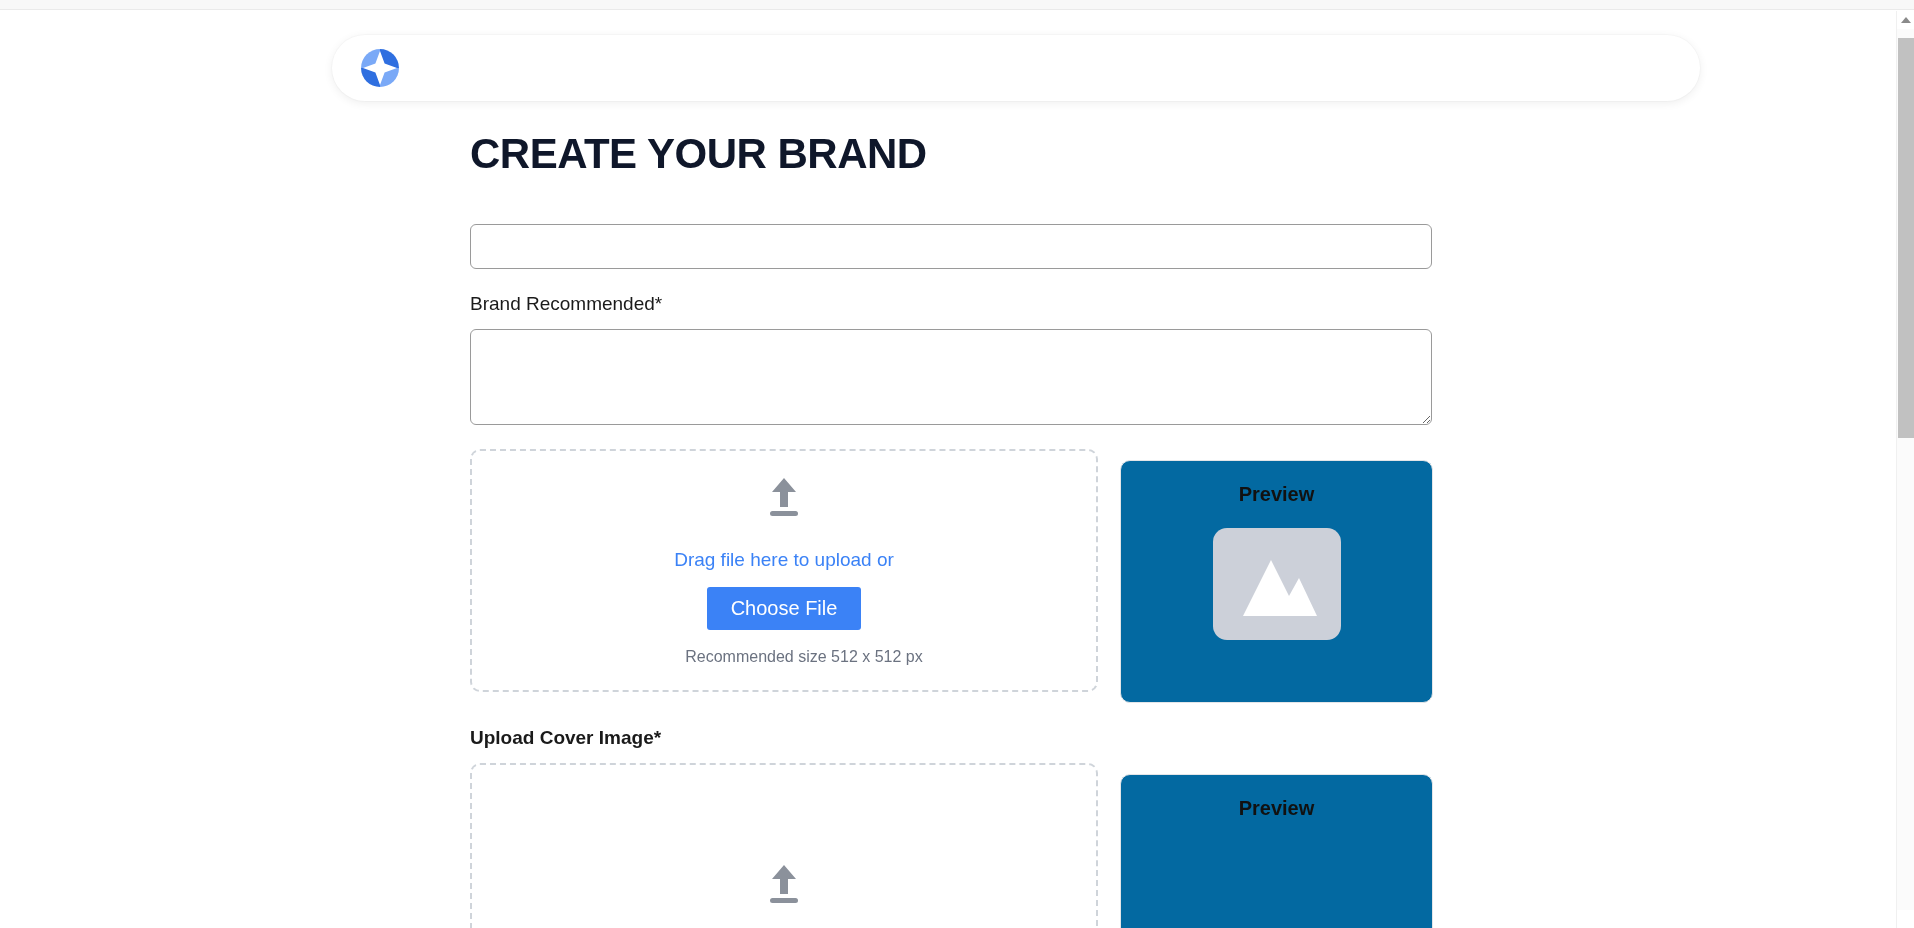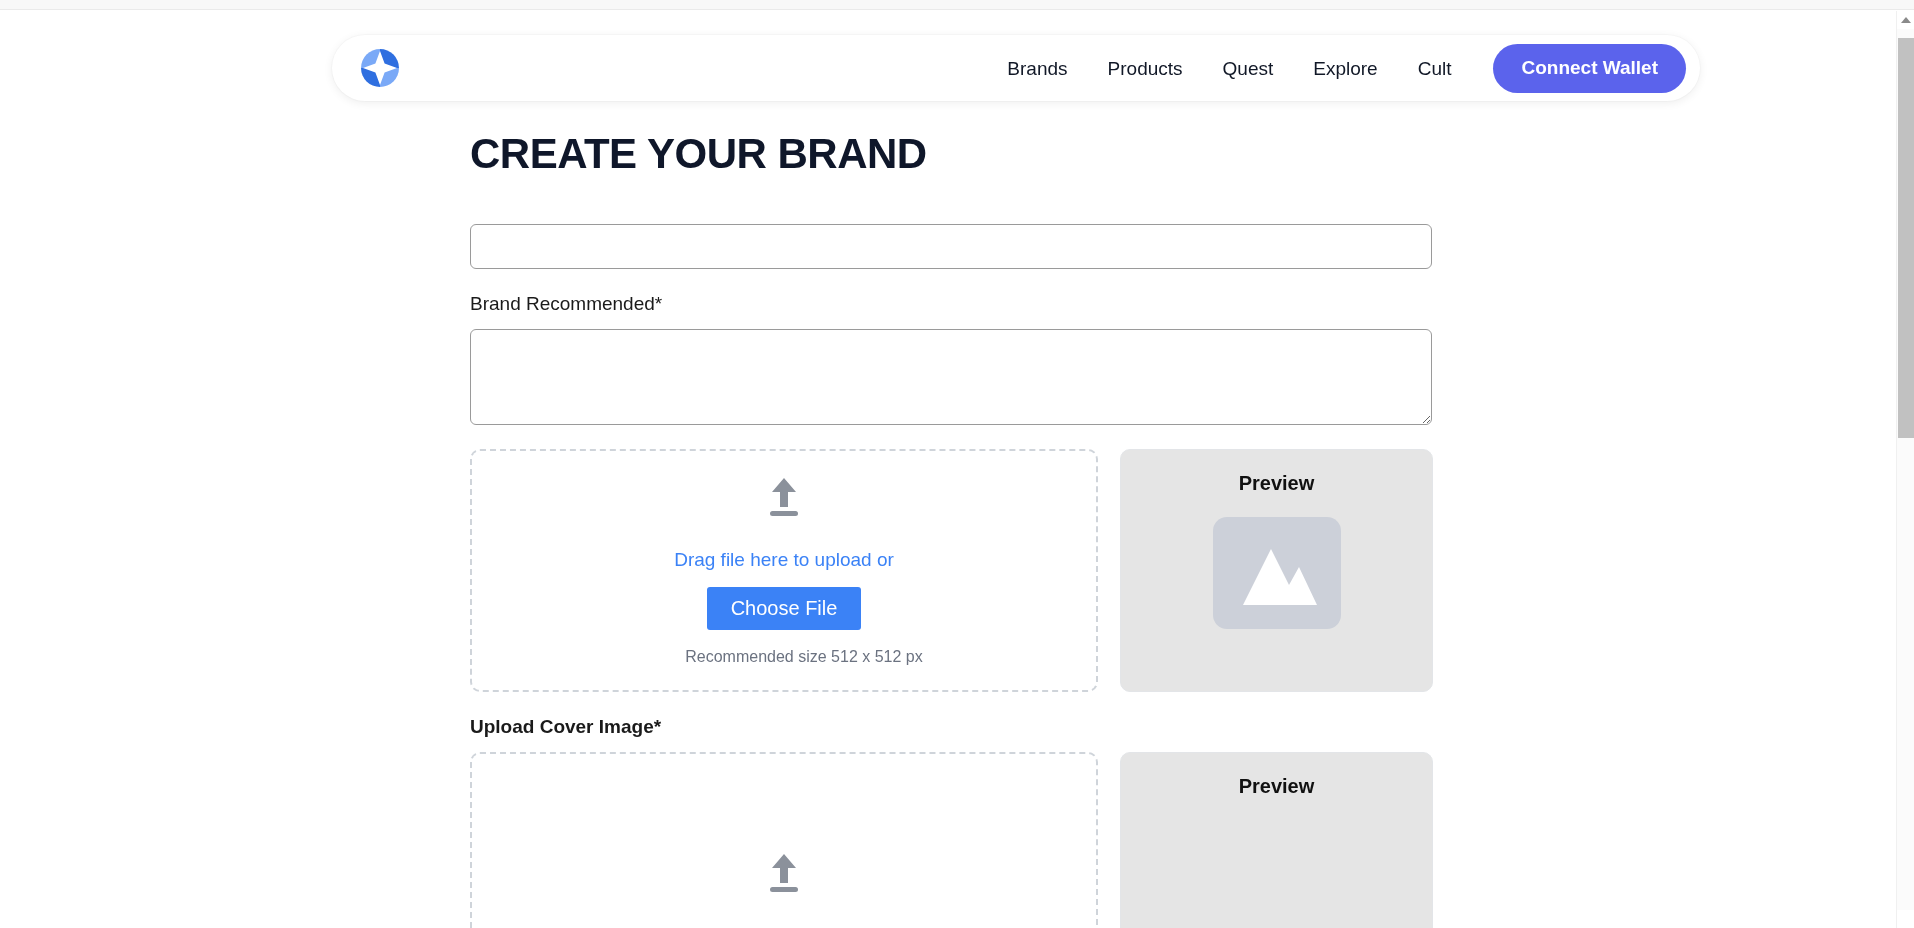--- a/index.html
+++ b/index.html
@@ -195,25 +195,26 @@
     font-size: 16px;
     color: #6b7280;
     margin-left: 40px;
   }
 
   .preview-card {
     width: 313px;
     height: 243px;
     border: 1px solid #e3e5e8;
     border-radius: 10px;
-    background: #e5e5e5;
+    background: #0369a1;
     display: flex;
     flex-direction: column;
     align-items: center;
     padding-top: 22px;
+    margin-top: 11px;
   }
 
   .preview-title {
     font-size: 20px;
     font-weight: bold;
     color: #111111;
   }
 
   .preview-placeholder {
     margin-top: 22px;
@@ -281,28 +282,20 @@
       </defs>
       <g clip-path="url(#circClip)">
         <rect x="0" y="0" width="20" height="20" fill="#7aa9f7"></rect>
         <rect x="20" y="0" width="20" height="20" fill="#2f6fe0"></rect>
         <rect x="0" y="20" width="20" height="20" fill="#2f6fe0"></rect>
         <rect x="20" y="20" width="20" height="20" fill="#7aa9f7"></rect>
         <path d="M20 3 L24.6 15.4 L37 20 L24.6 24.6 L20 37 L15.4 24.6 L3 20 L15.4 15.4 Z" fill="#ffffff"></path>
       </g>
     </svg>
 
-    <nav class="nav">
-      <a class="nav-link">Brands</a>
-      <a class="nav-link">Products</a>
-      <a class="nav-link">Quest</a>
-      <a class="nav-link">Explore</a>
-      <a class="nav-link">Cult</a>
-      <button class="connect-btn">Connect Wallet</button>
-    </nav>
   </div>
 
   <div class="content">
 
     <h1 class="page-title">CREATE YOUR BRAND</h1>
 
     <div class="field-block">
       <input class="text-input" type="text" placeholder="" style="">
     </div>
 

